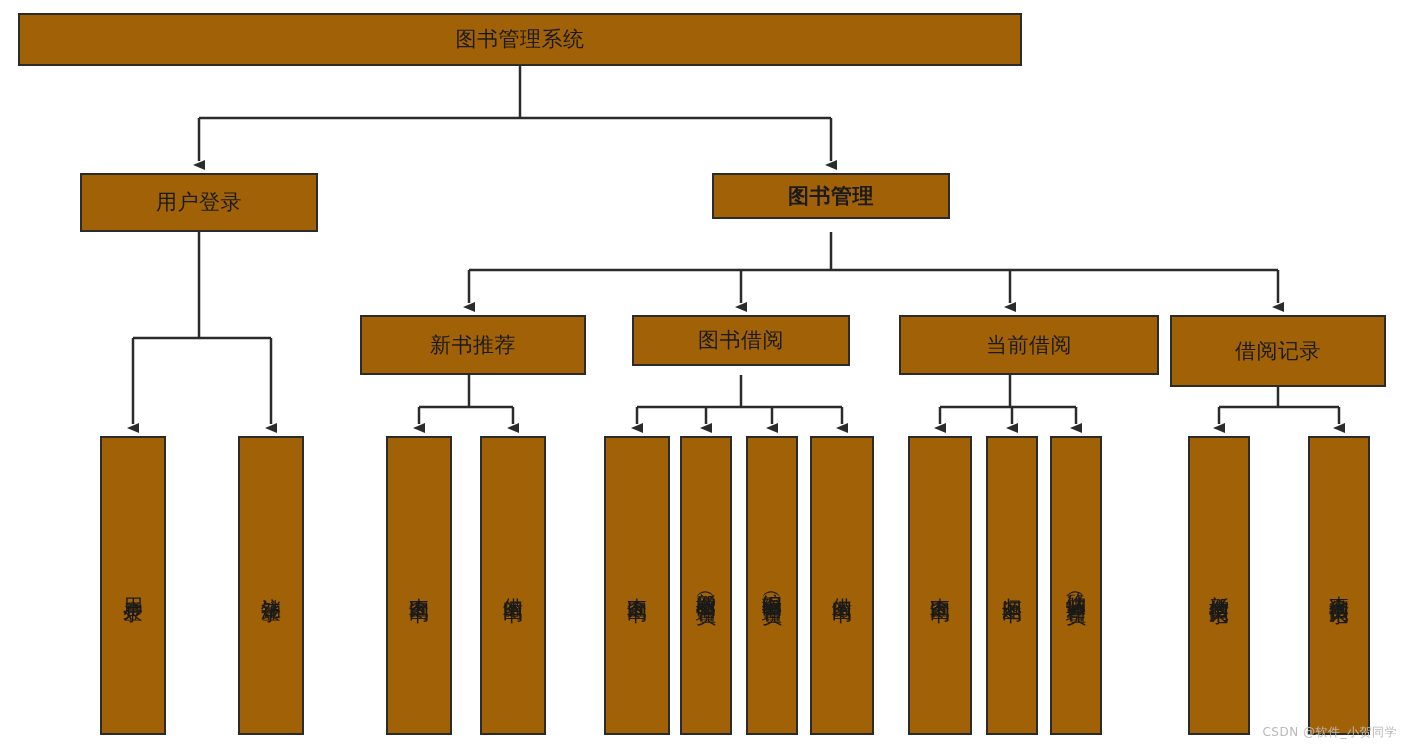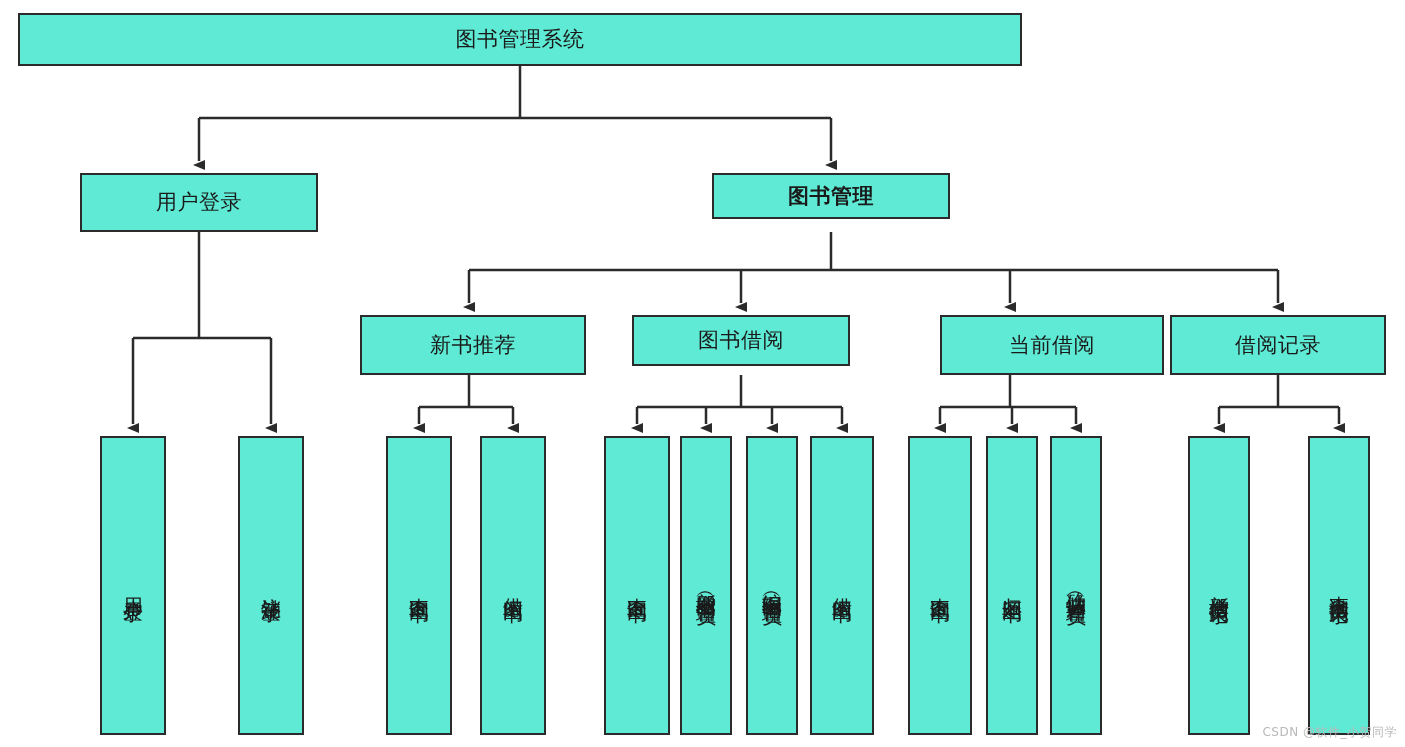--- a/index.html
+++ b/index.html
@@ -22,21 +22,21 @@
     position: absolute;
     left: 0;
     top: 0;
     width: 1405px;
     height: 747px;
     pointer-events: none;
   }
   .node {
     position: absolute;
     box-sizing: border-box;
-    background: #5eead4;
+    background: #a16207;
     border: 2px solid #2b2b2b;
     display: flex;
     align-items: center;
     justify-content: center;
     text-align: center;
     color: #1a1a1a;
     letter-spacing: 0.5px;
   }
   .node.h {
     font-size: 21px;
@@ -132,24 +132,24 @@
   <div class="node h" id="n-l1-1" style="left: 712px; top: 173px; width: 238px; height: 46px; font-weight: bold;">
     <span>图书管理</span>
   </div>
 
   <div class="node h" id="n-l2-0" style="left: 360px; top: 315px; width: 226px; height: 60px;">
     <span>新书推荐</span>
   </div>
   <div class="node h" id="n-l2-1" style="left: 632px; top: 315px; width: 218px; height: 51px;">
     <span>图书借阅</span>
   </div>
-  <div class="node h" id="n-l2-2" style="left: 940px; top: 315px; width: 224px; height: 60px;">
+  <div class="node h" id="n-l2-2" style="left: 899px; top: 315px; width: 260px; height: 60px;">
     <span>当前借阅</span>
   </div>
-  <div class="node h" id="n-l2-3" style="left: 1170px; top: 315px; width: 216px; height: 60px;">
+  <div class="node h" id="n-l2-3" style="left: 1170px; top: 315px; width: 216px; height: 72px;">
     <span>借阅记录</span>
   </div>
 
   <div class="node v" id="n-leaf-0" style="left: 100px; top: 436px; width: 66px; height: 299px;">
     <span class="vlabel">用户登录</span>
   </div>
   <div class="node v" id="n-leaf-1" style="left: 238px; top: 436px; width: 66px; height: 299px;">
     <span class="vlabel">注销登录</span>
   </div>
 

